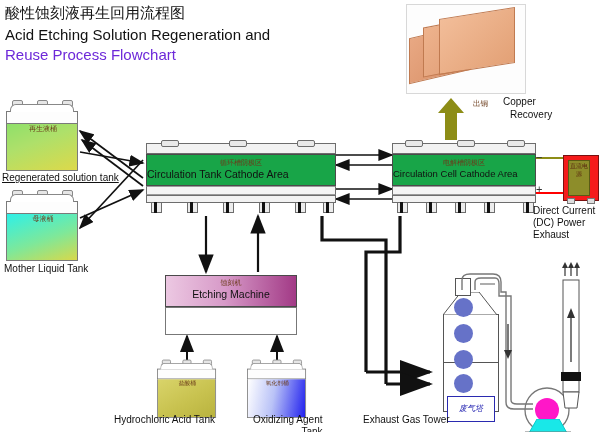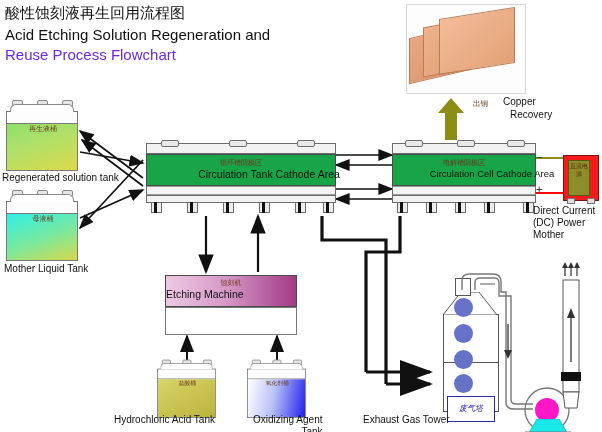--- a/index.html
+++ b/index.html
@@ -41,27 +41,27 @@
   .vessel{position:absolute;}
   .vessel .toprail{position:relative;height:9px;border:1px solid #6d6d6d;background:#f2f2f2;}
   .vessel .tcap{position:absolute;top:-4px;height:5px;width:16px;background:#e9e9e9;border:1px solid #6d6d6d;border-radius:2px;}
   .vessel .cath{position:relative;height:30px;background:#18a548;border:1px solid #4a4a4a;}
   .vessel .mid{height:7px;background:#f4f4f4;border-left:1px solid #6d6d6d;border-right:1px solid #6d6d6d;border-top:1px solid #9a9a9a;border-bottom:1px solid #9a9a9a;}
   .vessel .anod{position:relative;height:30px;background:#b6b68a;border:1px solid #4a4a4a;}
   .vessel .botrail{position:relative;height:6px;border:1px solid #6d6d6d;background:#f2f2f2;}
   .vessel .leg{position:absolute;top:6px;width:9px;height:9px;border:1px solid #6d6d6d;background:#ececec;}
   .vessel .legbar{position:absolute;top:6px;width:3px;height:11px;background:#111;}
   .v-cn{position:absolute;width:100%;text-align:center;top:3px;font-size:7px;color:#6b3b1a;}
-  .v-en{position:absolute;width:100%;text-align:center;top:13px;font-size:10.5px;color:#111;white-space:nowrap;padding-left:28px;}
+  .v-en{position:absolute;width:100%;top:13px;font-size:10.5px;color:#111;white-space:nowrap;}
 
   
   #etch-head{position:absolute;left:165px;top:275px;width:130px;height:30px;border:1px solid #4a4a4a;
      background:linear-gradient(90deg,#ecc8e2 0%,#d79ac8 45%,#a23a86 100%);}
   #etch-cn{position:absolute;width:100%;text-align:center;top:2px;font-size:7px;color:#6b3b1a;}
-  #etch-en{position:absolute;width:100%;top:12px;font-size:10.5px;color:#111;}
+  #etch-en{position:absolute;width:100%;text-align:center;top:12px;font-size:10.5px;color:#111;}
   #etch-body{position:absolute;left:165px;top:307px;width:130px;height:26px;border:1px solid #777;background:#fff;}
 
   
   #cu-photo{position:absolute;left:406px;top:4px;width:118px;height:88px;border:1px solid #d8d8d8;background:#fdfdfd;overflow:hidden;}
   .cu-plate{position:absolute;border:1px solid #c07a50;}
   #cu-p1{left:2px;top:26px;width:60px;height:44px;background:linear-gradient(135deg,#e8a883 0%,#d88f66 100%);transform:skewY(-13deg);}
   #cu-p2{left:16px;top:16px;width:66px;height:48px;background:linear-gradient(135deg,#eeb38d 0%,#dd9870 100%);transform:skewY(-11deg);}
   #cu-p3{left:32px;top:8px;width:74px;height:54px;background:linear-gradient(140deg,#f2bd99 0%,#e3a176 100%);transform:skewY(-9deg);}
 
   
@@ -143,21 +143,21 @@
         <div class="nozzle" style="left:31px;"></div>
         <div class="nozzle" style="left:56px;"></div>
         <div class="lidbody"></div>
       </div>
       <div class="collar"></div>
       <div class="body body-regen">
         <div class="lbl">再生液桶</div>
       </div>
     </div>
   </div>
-  <div class="abs cap" style="left:2px;top:172px;">Regenerated solution tank</div>
+  <div class="abs cap" style="left:2px;top:172px;text-decoration:underline;">Regenerated solution tank</div>
 
   <div class="tank-wrap" style="left:6px;top:188px;">
     <div class="tank">
       <div class="lid">
         <div class="nozzle" style="left:6px;"></div>
         <div class="nozzle" style="left:31px;"></div>
         <div class="nozzle" style="left:56px;"></div>
         <div class="lidbody"></div>
       </div>
       <div class="collar"></div>
@@ -230,21 +230,21 @@
 
   <div id="psu">
     <div id="psu-inner">
       <div id="psu-txt">直流电源</div>
     </div>
     <div class="psu-foot" style="left:3px;"></div>
     <div class="psu-foot" style="right:3px;"></div>
   </div>
   <div class="abs cap" style="left:533px;top:205px;">Direct Current</div>
   <div class="abs cap" style="left:533px;top:217px;">(DC) Power</div>
-  <div class="abs cap" style="left:533px;top:229px;">Mother</div>
+  <div class="abs cap" style="left:533px;top:229px;">Exhaust</div>
 
   <div id="cu-photo">
     <div class="cu-plate" id="cu-p1"></div>
     <div class="cu-plate" id="cu-p2"></div>
     <div class="cu-plate" id="cu-p3"></div>
   </div>
 
   <svg class="abs" style="left:437px;top:98px;" width="28" height="42">
     <polygon points="14,0 27,15 20,15 20,42 8,42 8,15 1,15" fill="#8d8d16"></polygon>
   </svg>

